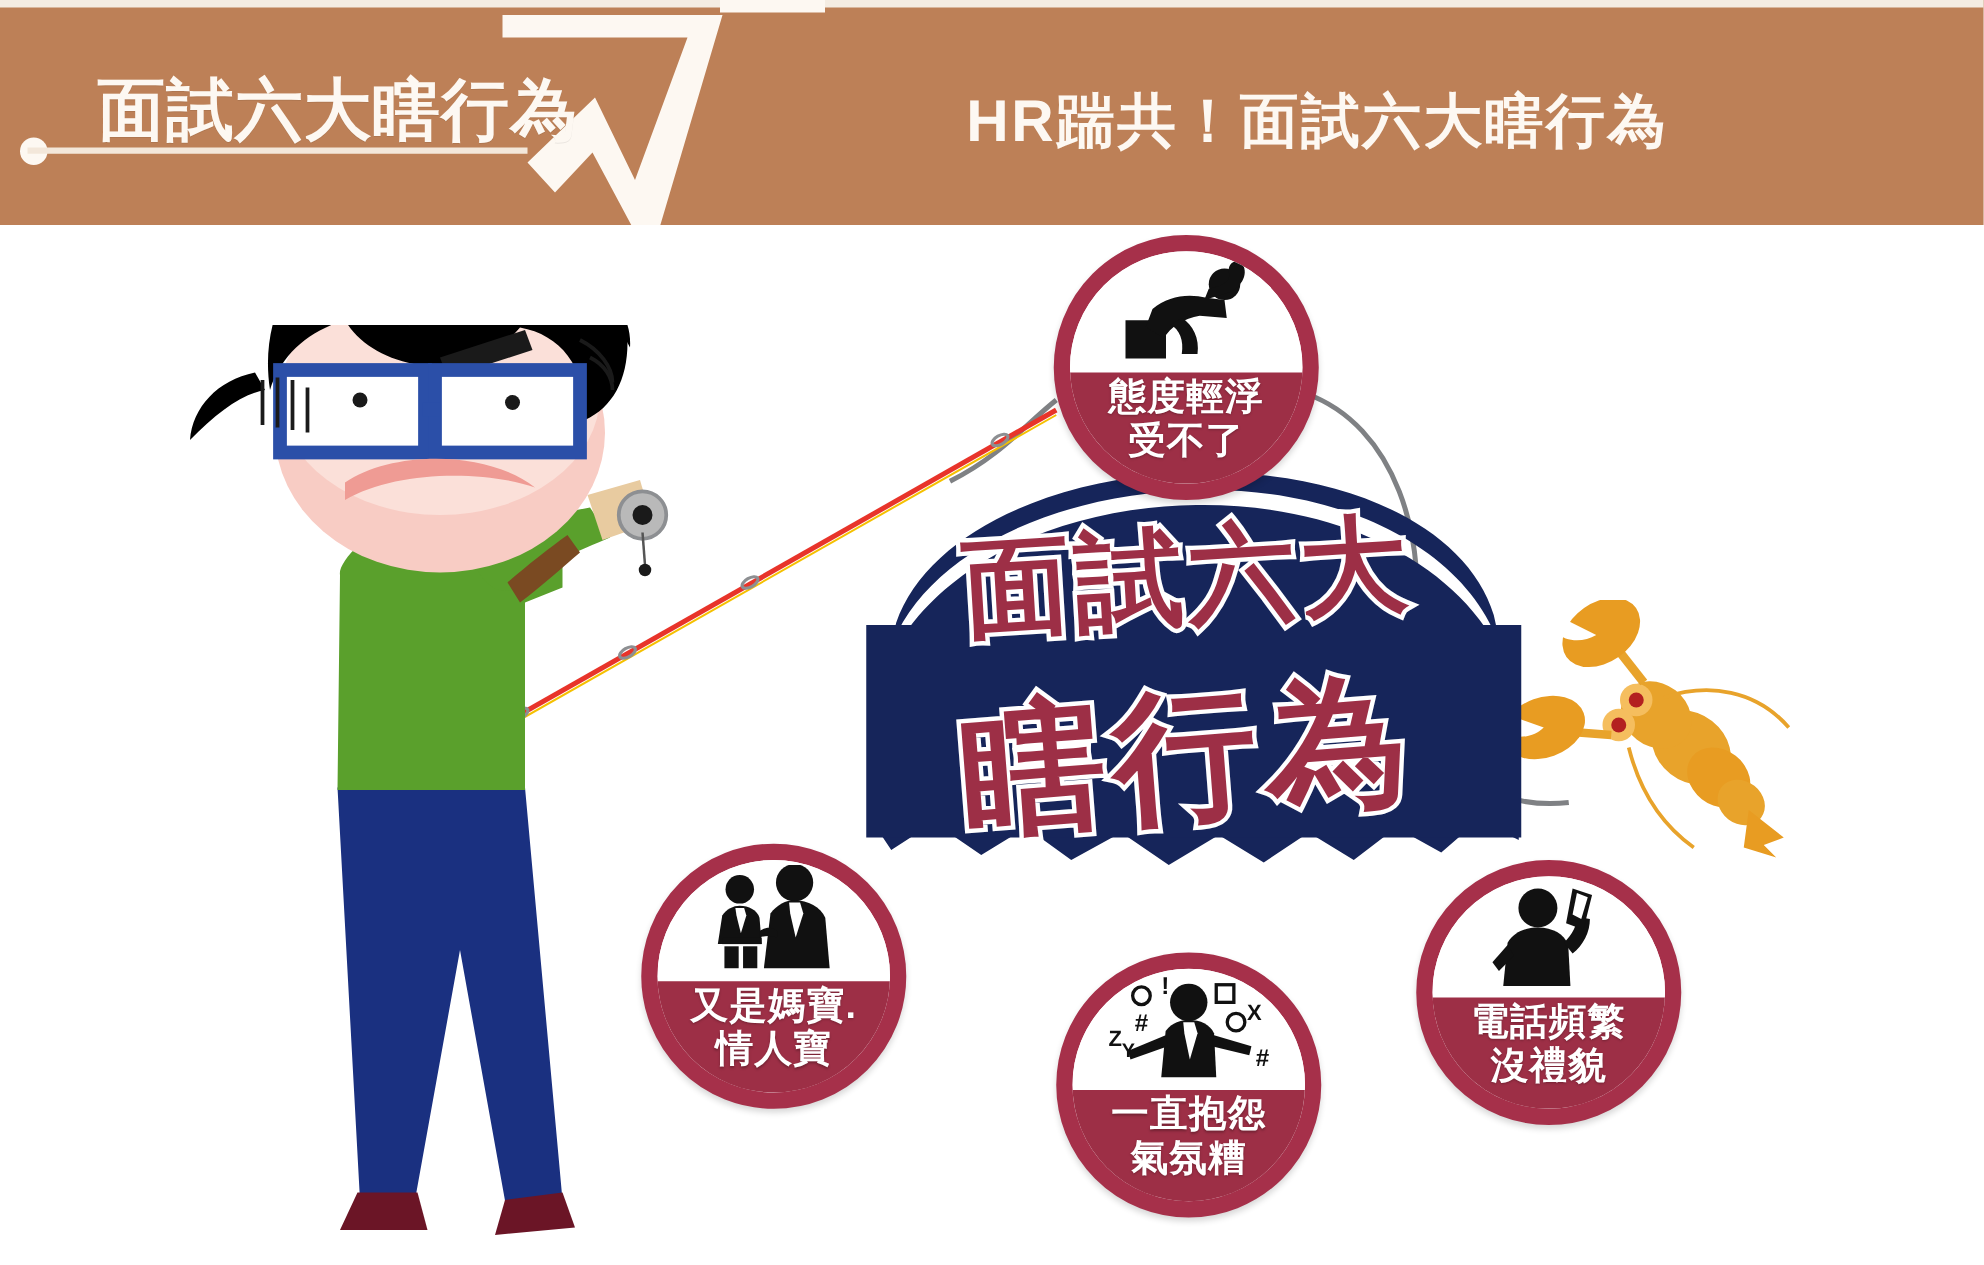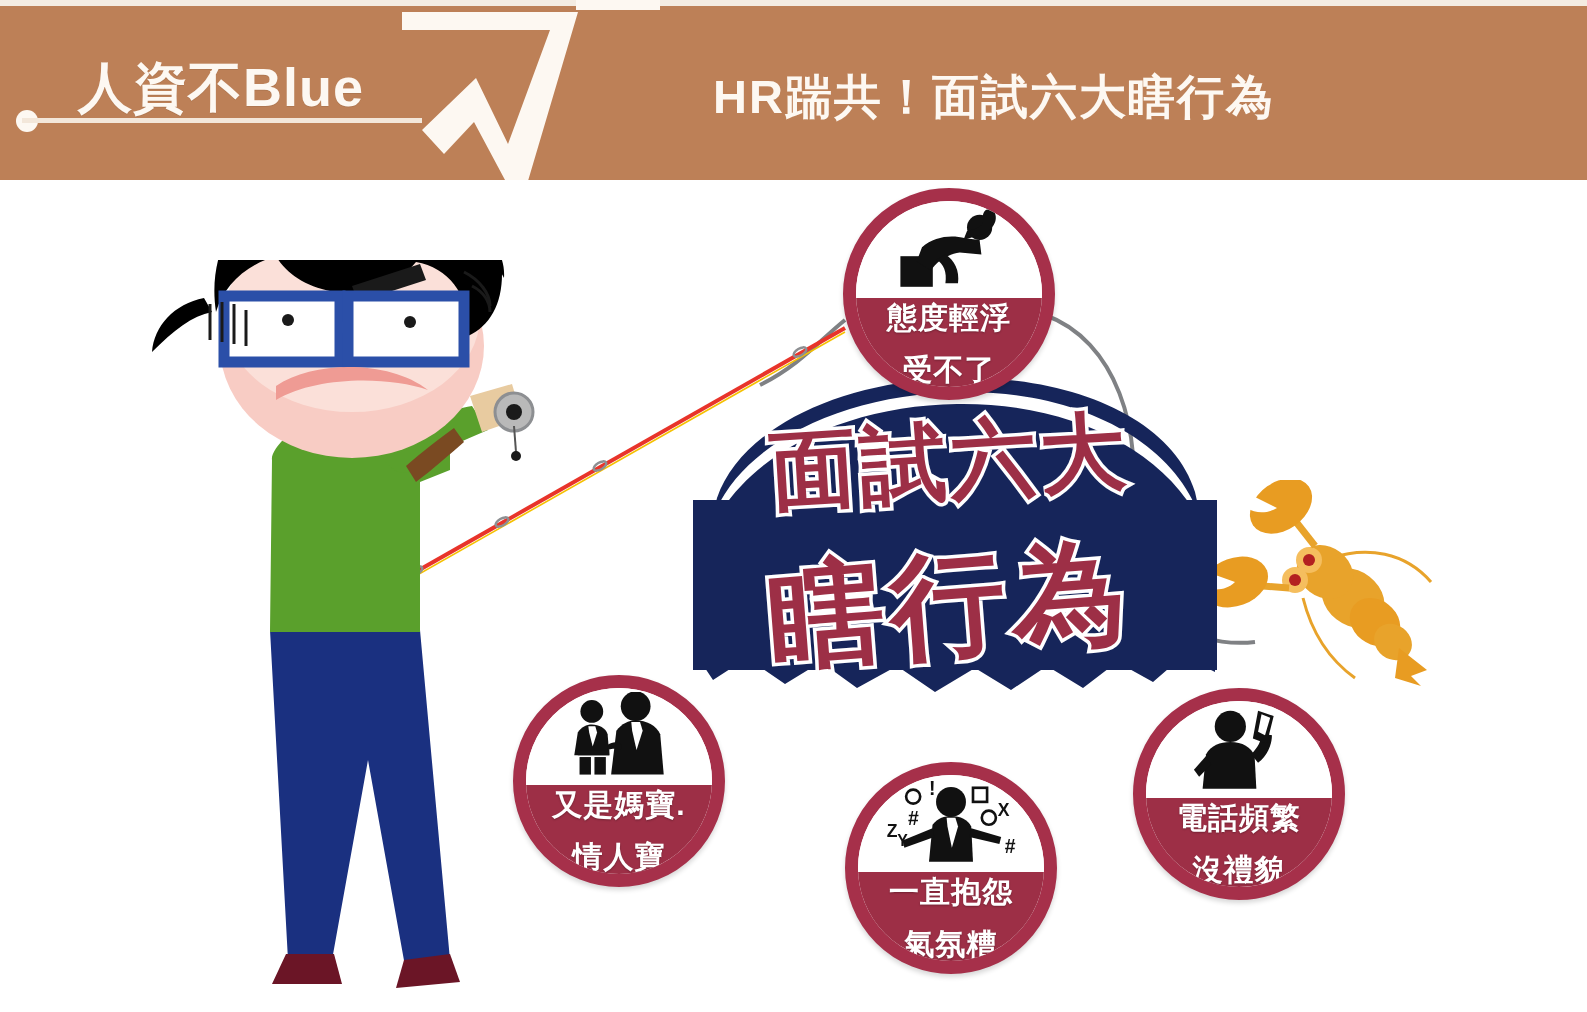--- a/index.html
+++ b/index.html
@@ -37,21 +37,21 @@
   #brand-dot {
     position:absolute; left:16px; top:110px;
     width:22px; height:22px; border-radius:50%;
     background:#fdf8f2;
   }
   #check-mark {
     position:absolute; left:400px; top:-4px;
     width:260px; height:225px;
   }
   #header-title {
-    position:absolute; left:713px; top:66px;
+    position:absolute; left:773px; top:66px;
     color:#fdf8f2;
     font-size:47px;
     font-weight:bold;
     letter-spacing:2px;
     white-space:nowrap;
     text-align:center;
   }
 
   
   #stage {
@@ -98,21 +98,21 @@
   .badge-icon {
     position:absolute; left:0; top:0; width:100%; height:52%;
     display:flex; align-items:center; justify-content:center;
     background:#ffffff;
   }
   .badge-label {
     position:absolute; left:0; bottom:0; width:100%; height:48%;
     background:#9d2f46;
     color:#ffffff;
     display:flex; flex-direction:column;
-    align-items:center; justify-content:space-between;
+    align-items:center; justify-content:flex-start;
     font-size:30px; font-weight:bold; line-height:1.18;
     letter-spacing:1px;
     text-shadow:0 1px 2px rgba(0,0,0,.28);
     padding-top:2px;
   }
   .badge-label span { display:block; white-space:nowrap; }
 
   #badge-0 { left:543px; top:72px;  }
   #badge-1 { left:843px; top:8px;   }
   #badge-2 { left:1133px;top:75px;  }
@@ -129,21 +129,21 @@
   <svg id="check-mark" viewBox="0 0 260 225">
     <path d="M0 18 L172 18 L118 208 L78 118 L52 150 L18 112 L80 58 L106 128 L150 36 L0 36 Z" fill="#ffffff" opacity="0"></path>
     <path d="M2 16 H178 L120 212 L74 126 L44 158 L22 134 L76 82 L108 148 L150 34 H2 Z" fill="#fdf8f2"></path>
     <path d="M150 34 L258 34 L258 0 L146 0 Z" fill="#fdf8f2" opacity="0"></path>
     <polygon points="148,38 260,38 260,0 184,0" fill="#fdf8f2" opacity="0"></polygon>
     <path d="M176 14 L260 14 L260 0 L176 0 Z" fill="#fdf8f2"></path>
   </svg>
 
   <div id="brand-dot"></div>
   <div id="brand-rule"></div>
-  <div id="brand-logo">人資不Blue</div>
+  <div id="brand-logo">面試六大瞎行為</div>
   <div id="header-title">HR踹共！面試六大瞎行為</div>
 </div>
 
 <div id="stage">
 
   <svg id="connectors" viewBox="0 0 1587 832">
 
     <path d="M1045 135 C1115 160 1145 250 1130 340 C1118 420 1185 470 1255 462" fill="none" stroke="#7f8184" stroke-width="4"></path>
 
     <path d="M760 205 C800 185 820 160 845 140" fill="none" stroke="#7f8184" stroke-width="4"></path>

